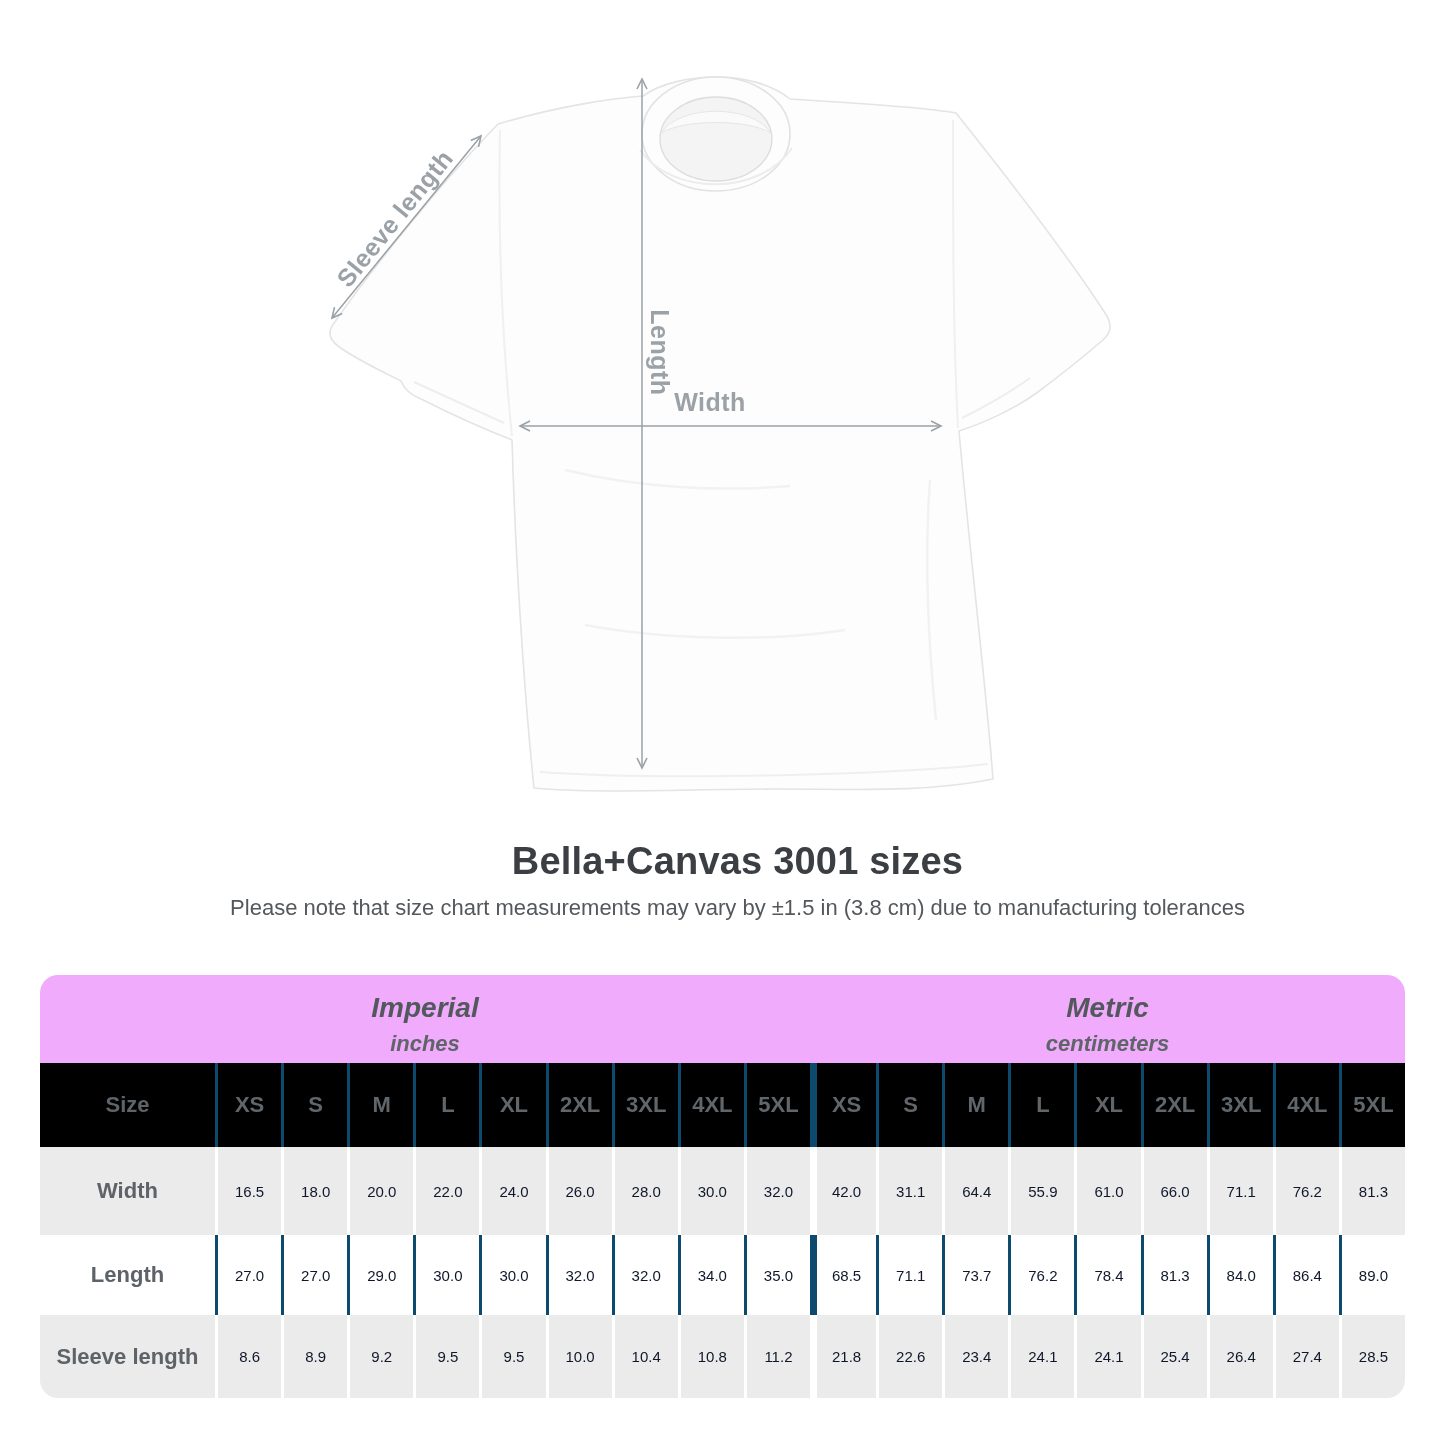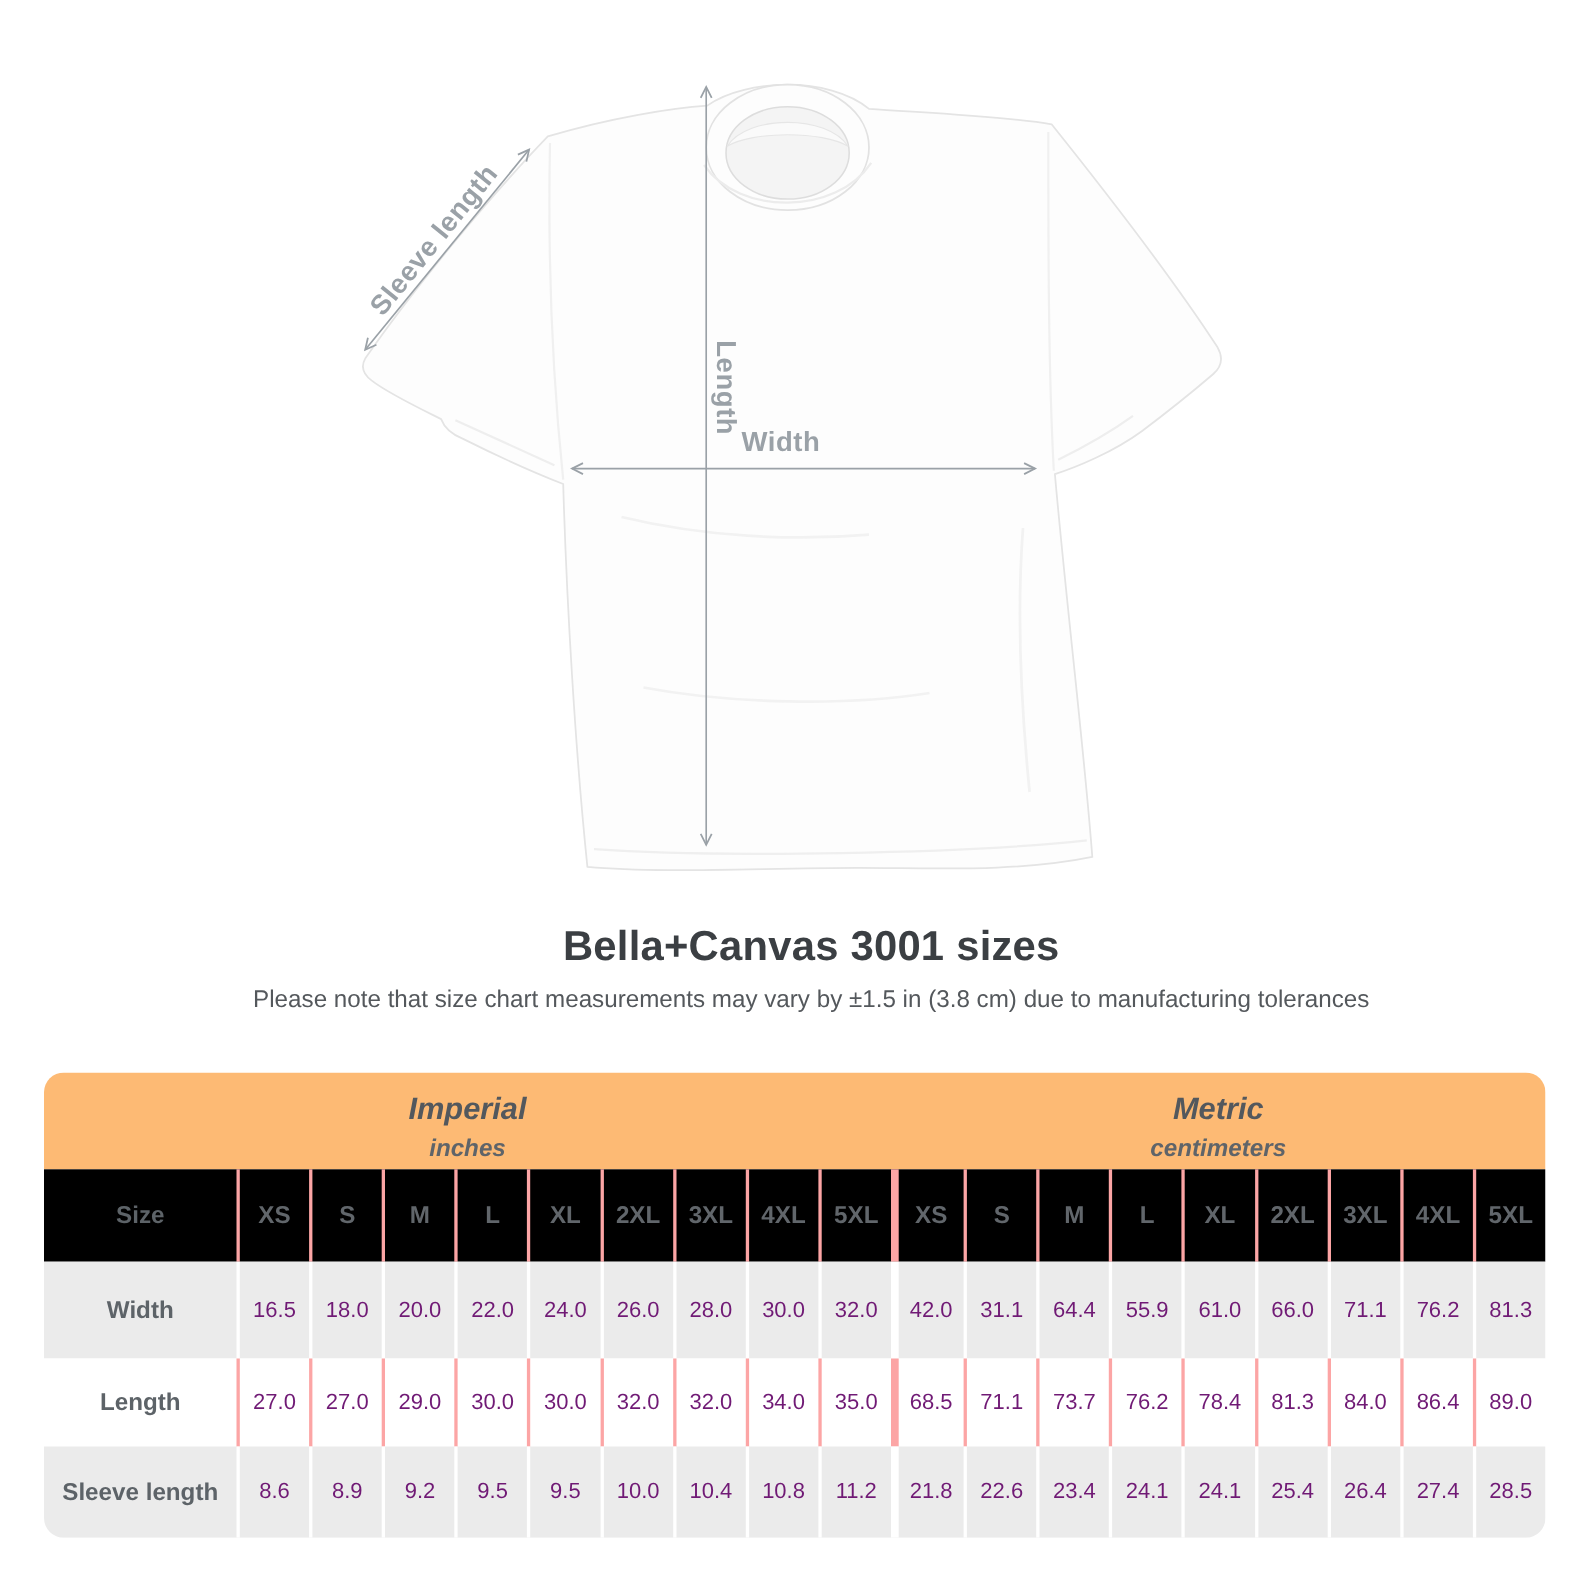--- a/index.html
+++ b/index.html
@@ -31,36 +31,36 @@
   .note{margin:12px 0 0 0;font-size:22px;color:#54585c;}
   
   .table-wrap{
     position:absolute;left:40px;top:975px;width:1365px;
     border-radius:18px;overflow:hidden;
   }
   .row{display:grid;grid-template-columns:175px repeat(18,1fr);}
   .cell{display:flex;align-items:center;justify-content:center;box-sizing:border-box;}
   .group-row{
     grid-template-columns:calc(175px + (100% - 175px)/2) 1fr;
-    height:88px;background:#fdba74;
+    height:88px;background:#f0abfc;
   }
   .group-cell{flex-direction:column;justify-content:center;padding-top:10px;gap:7px;}
   .group-title{font-weight:bold;font-style:italic;font-size:28px;color:#53585d;}
   .group-unit{font-style:italic;font-size:22px;color:#5f6469;font-weight:bold;}
   .size-row{height:84px;background:#000000;}
   .r-width{height:88px;}
   .r-length{height:80px;background:#ffffff;}
   .r-sleeve{height:83px;}
   .striped{background:#ebebeb;}
-  .plain .sep{border-left:3px solid #fca5a5;}
+  .plain .sep{border-left:3px solid #0c4a6e;}
   .striped .sep{border-left:3px solid #ffffff;}
   .half-start{border-left-width:7px !important;}
   .label-cell{font-weight:bold;font-size:22px;color:#5d6368;}
   .size-cell{font-weight:bold;font-size:22px;color:#61666b;}
-  .value-cell{font-size:20px;color:#701a75;}
+  .value-cell{font-size:15px;color:#0f172a;}
 </style>
 </head>
 <body>
 
 <div class="stage">
 
   <div class="shirt-area">
     <svg class="shirt-svg" width="1445" height="830" viewBox="0 0 1445 830">
       <defs>
         <marker id="ah" markerWidth="16" markerHeight="14" refX="12" refY="6" orient="auto-start-reverse" markerUnits="userSpaceOnUse">

